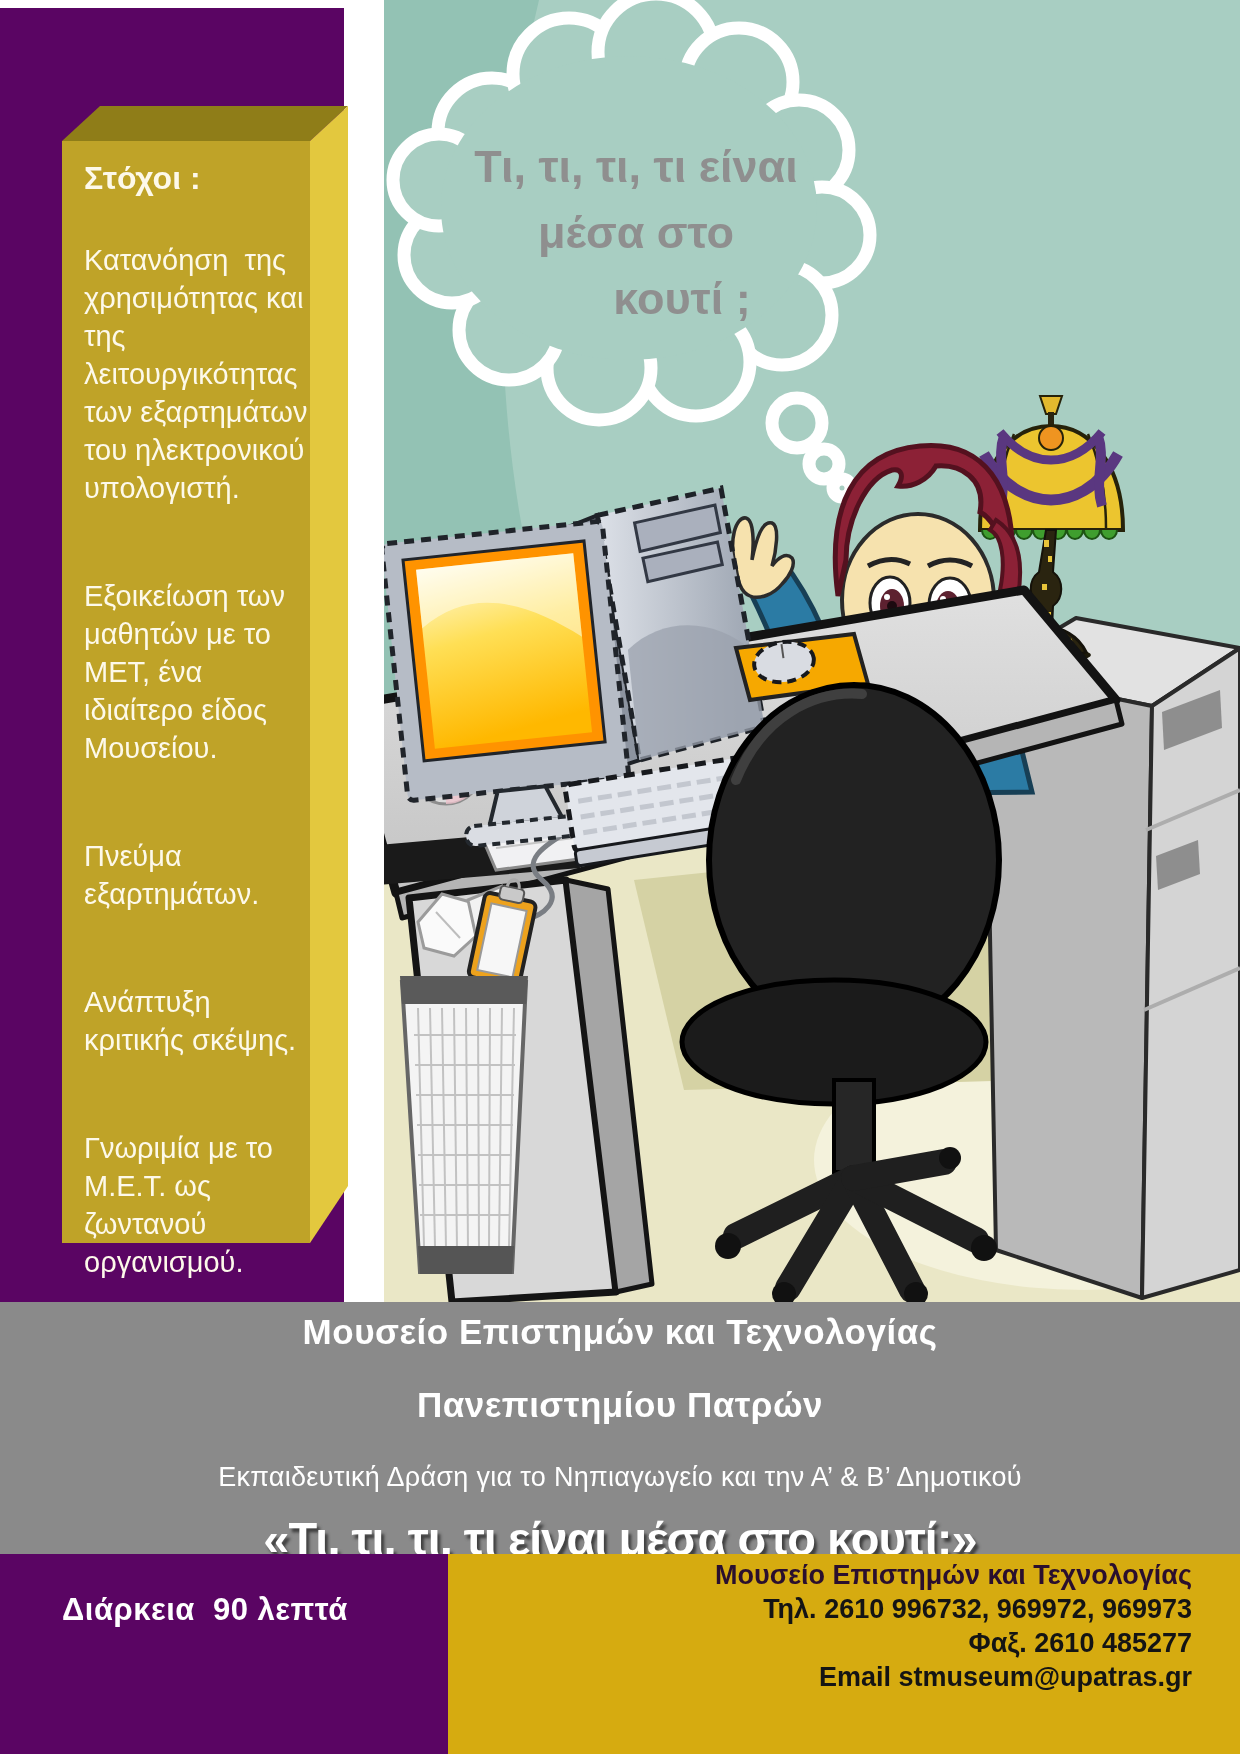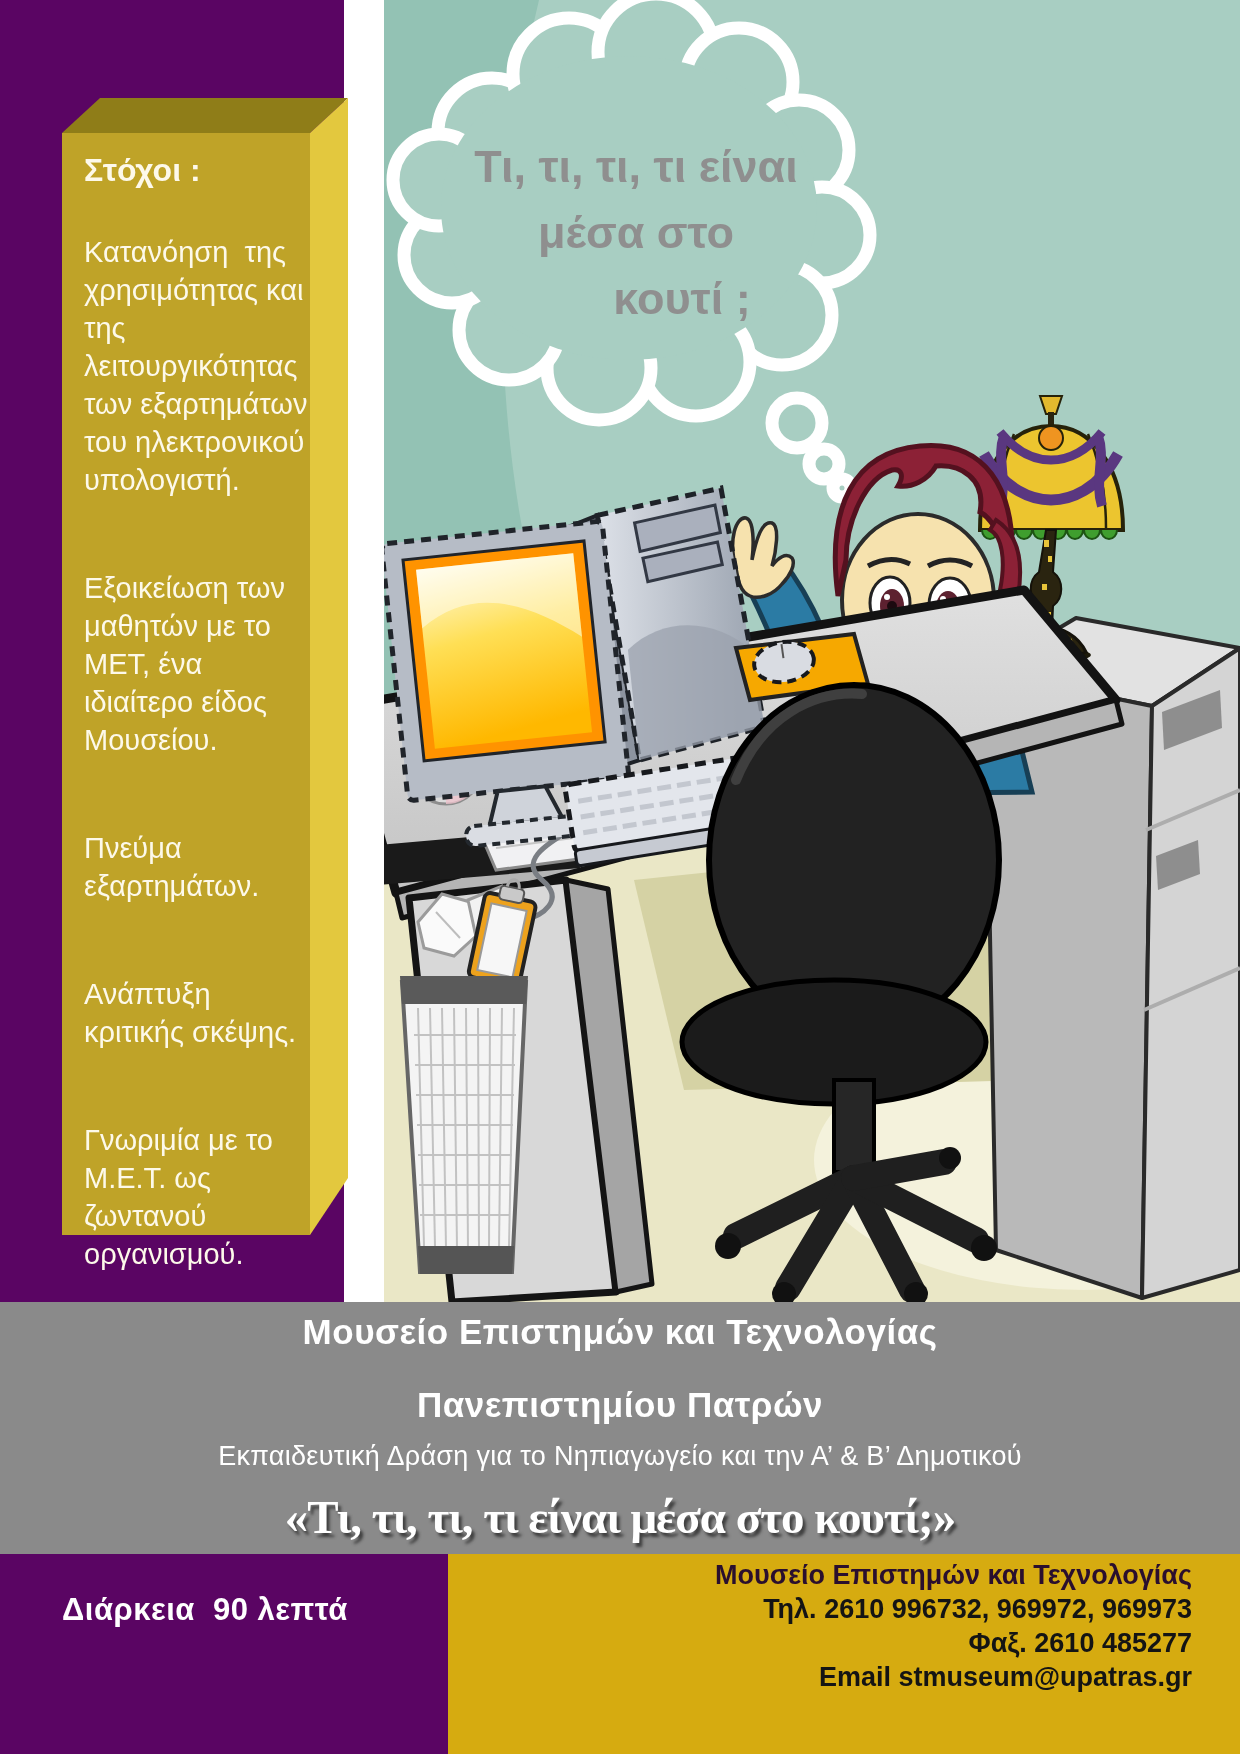--- a/index.html
+++ b/index.html
@@ -1,33 +1,33 @@
 <!DOCTYPE html>
 <html><head>
 <meta charset="utf-8">
 <style>
   html,body{margin:0;padding:0;background:#fff;}
   .poster{position:relative;width:1240px;height:1754px;overflow:hidden;
           font-family:"Liberation Sans","DejaVu Sans",sans-serif;background:#fff;}
   
-  .sidebar{position:absolute;left:0;top:0;width:344px;height:1302px;background:#5a0563;}
+  .sidebar{position:absolute;left:0;top:8px;width:344px;height:1302px;background:#5a0563;}
   .goalbox-svg{position:absolute;left:0;top:0;}
   .goal-text{position:absolute;left:84px;top:152px;width:228px;color:#fdf9ea;}
   .goal-title{font-size:32px;font-weight:bold;margin:0 0 44px 0;}
   .goal-p{font-size:29px;line-height:38px;margin:0 0 70px 0;white-space:pre-wrap;}
   
   .art{position:absolute;left:384px;top:0;width:856px;height:1302px;}
   
   .band{position:absolute;left:0;top:1302px;width:1240px;height:252px;background:#8a8a8a;
         color:#fff;text-align:center;}
   .band-line1{font-size:35px;font-weight:700;margin-top:10px;letter-spacing:.5px;}
   .band-line2{font-size:35px;font-weight:700;margin-top:33px;letter-spacing:.5px;}
-  .band-sub{font-size:27px;font-weight:400;margin-top:16px;letter-spacing:.3px;}
+  .band-sub{font-size:27px;font-weight:400;margin-top:37px;letter-spacing:.3px;}
   .band-activity{font-size:47px;font-weight:800;margin-top:18px;letter-spacing:-1px;
-        text-shadow:3px 4px 3px rgba(55,55,55,.9);font-family:Liberation Serif, serif;}
+        text-shadow:3px 4px 3px rgba(55,55,55,.9);}
   
   .footer{position:absolute;left:0;top:1554px;width:1240px;height:200px;background:#d6ab10;}
   .footer-purple{position:absolute;left:0;top:0;width:448px;height:200px;background:#5a0563;}
   .duration{position:absolute;left:62px;top:38px;color:#fff;font-size:31px;font-weight:700;
             white-space:pre-wrap;letter-spacing:.5px;}
   .contact{position:absolute;right:48px;top:4px;text-align:right;color:#141414;
            font-size:27px;font-weight:700;line-height:34px;}
   .contact .org{color:#2a0f2e;}
 </style>
 </head>

